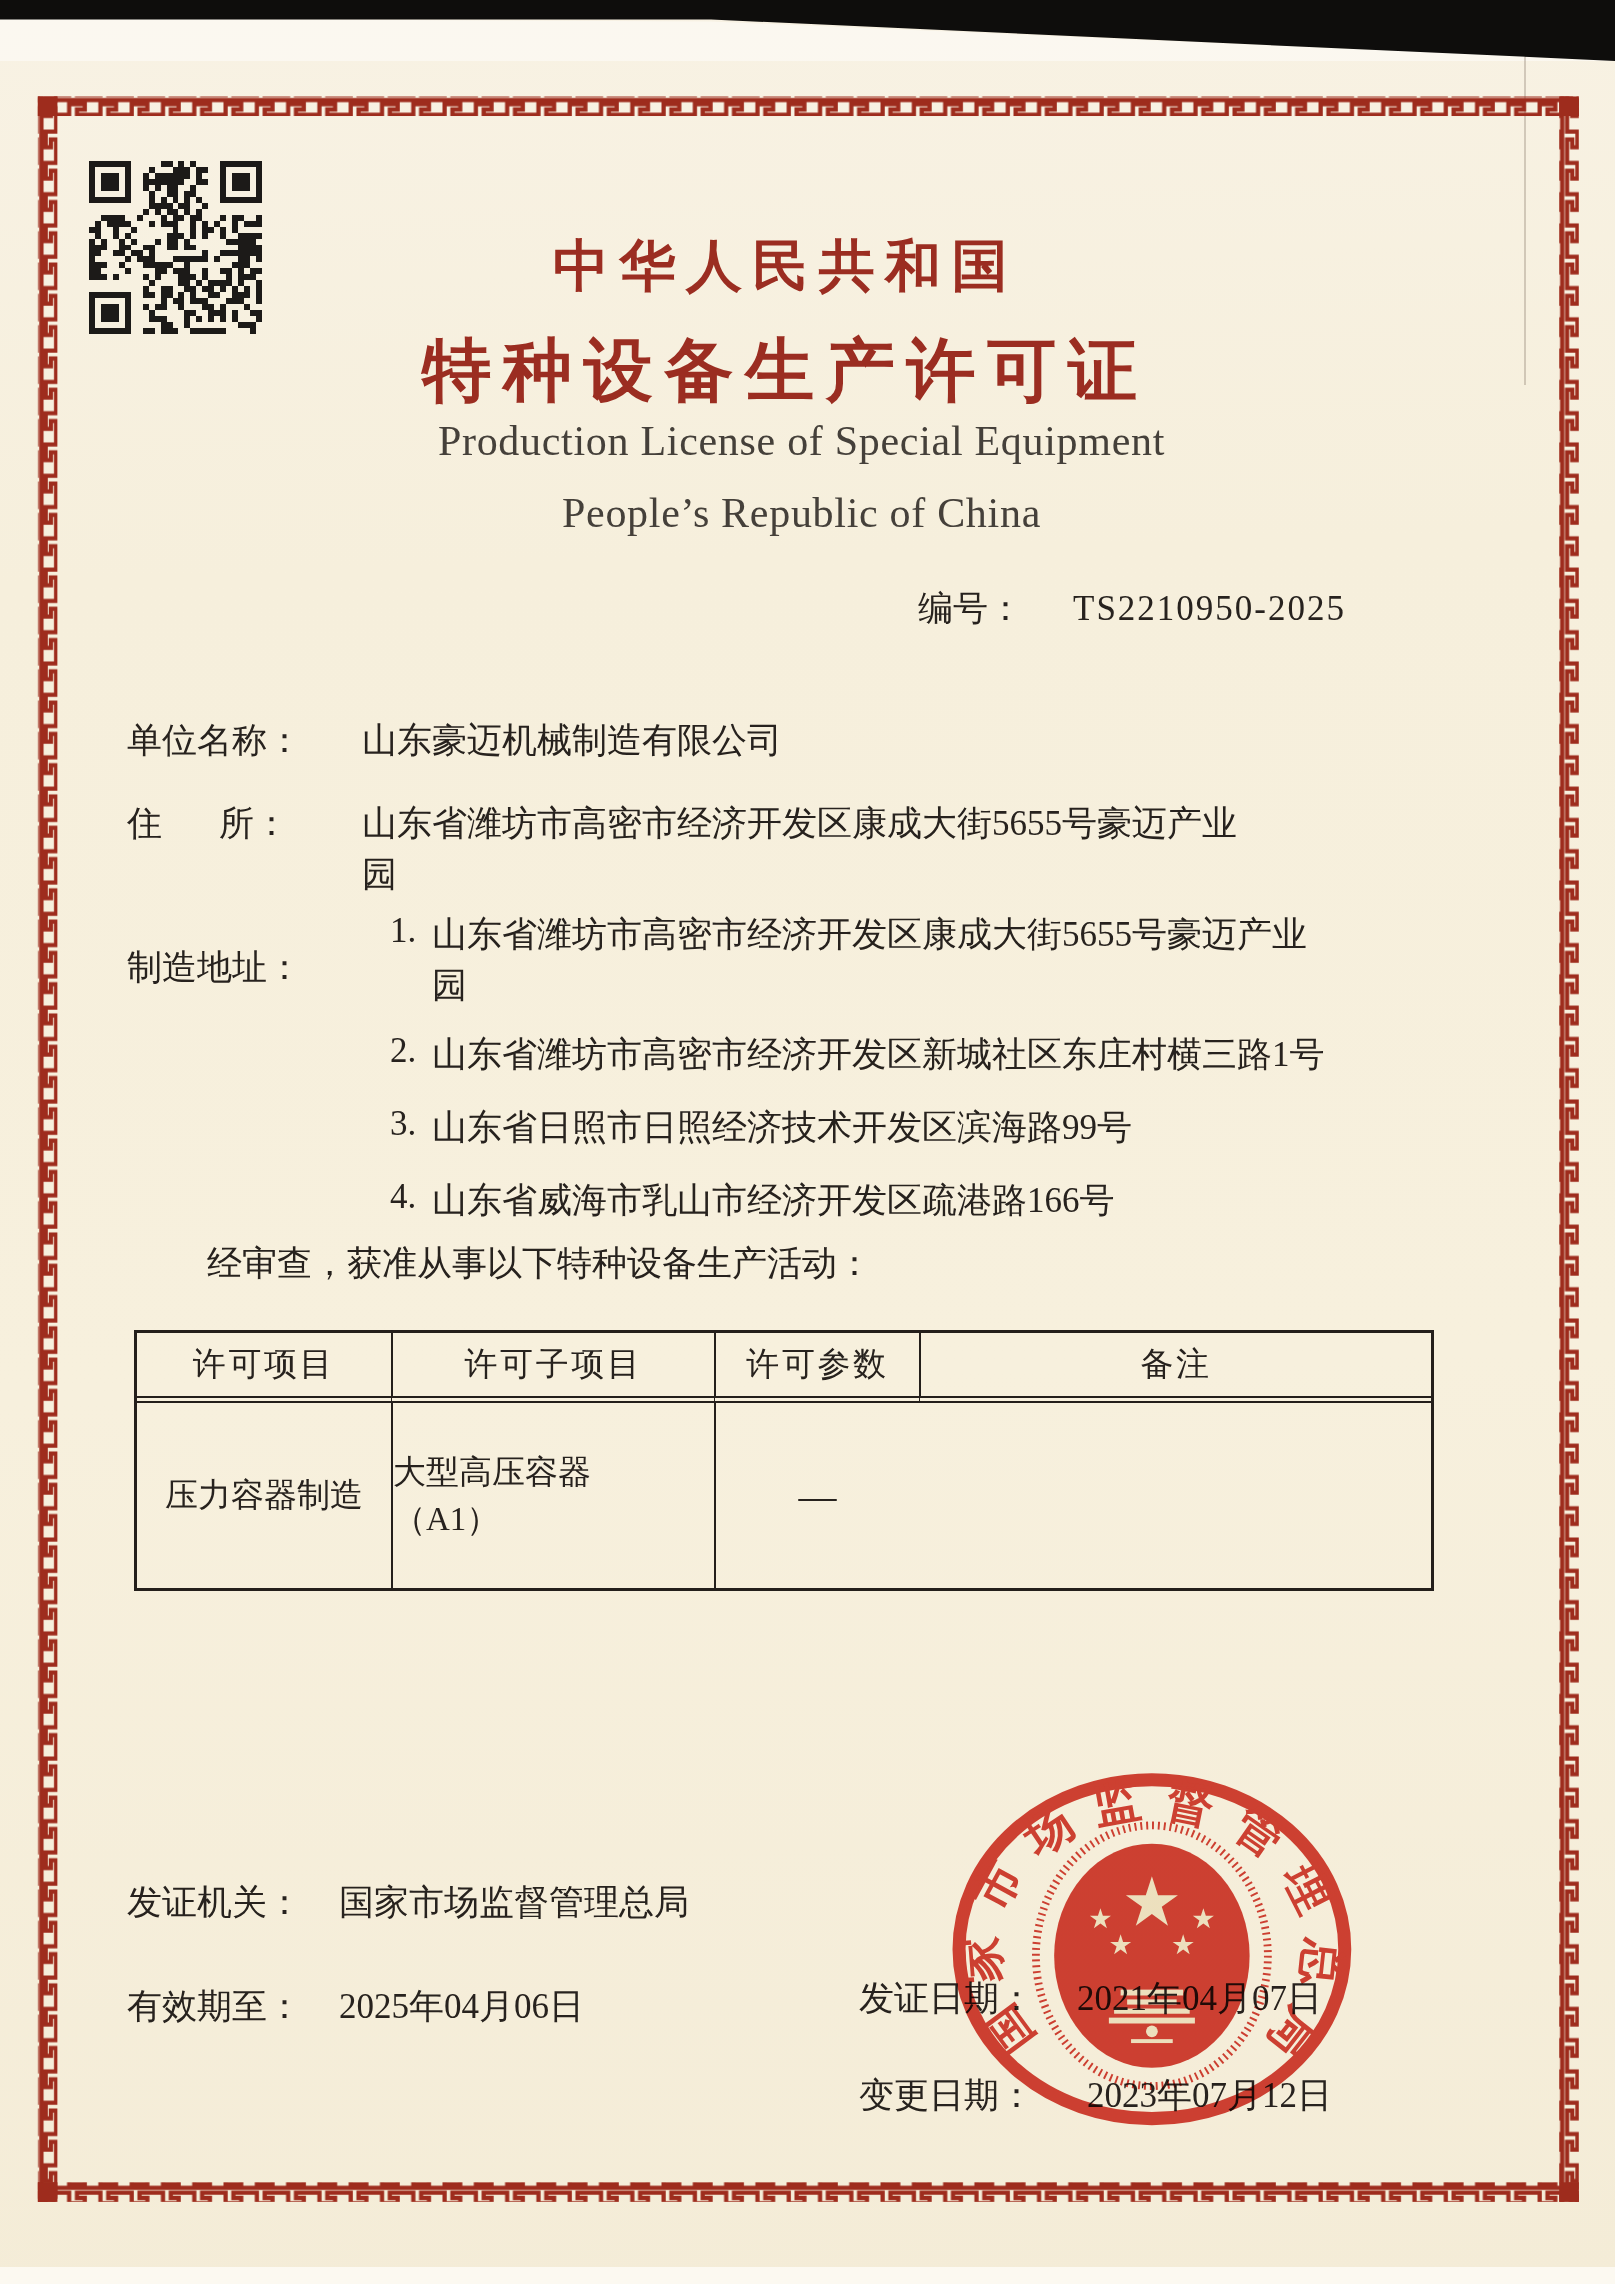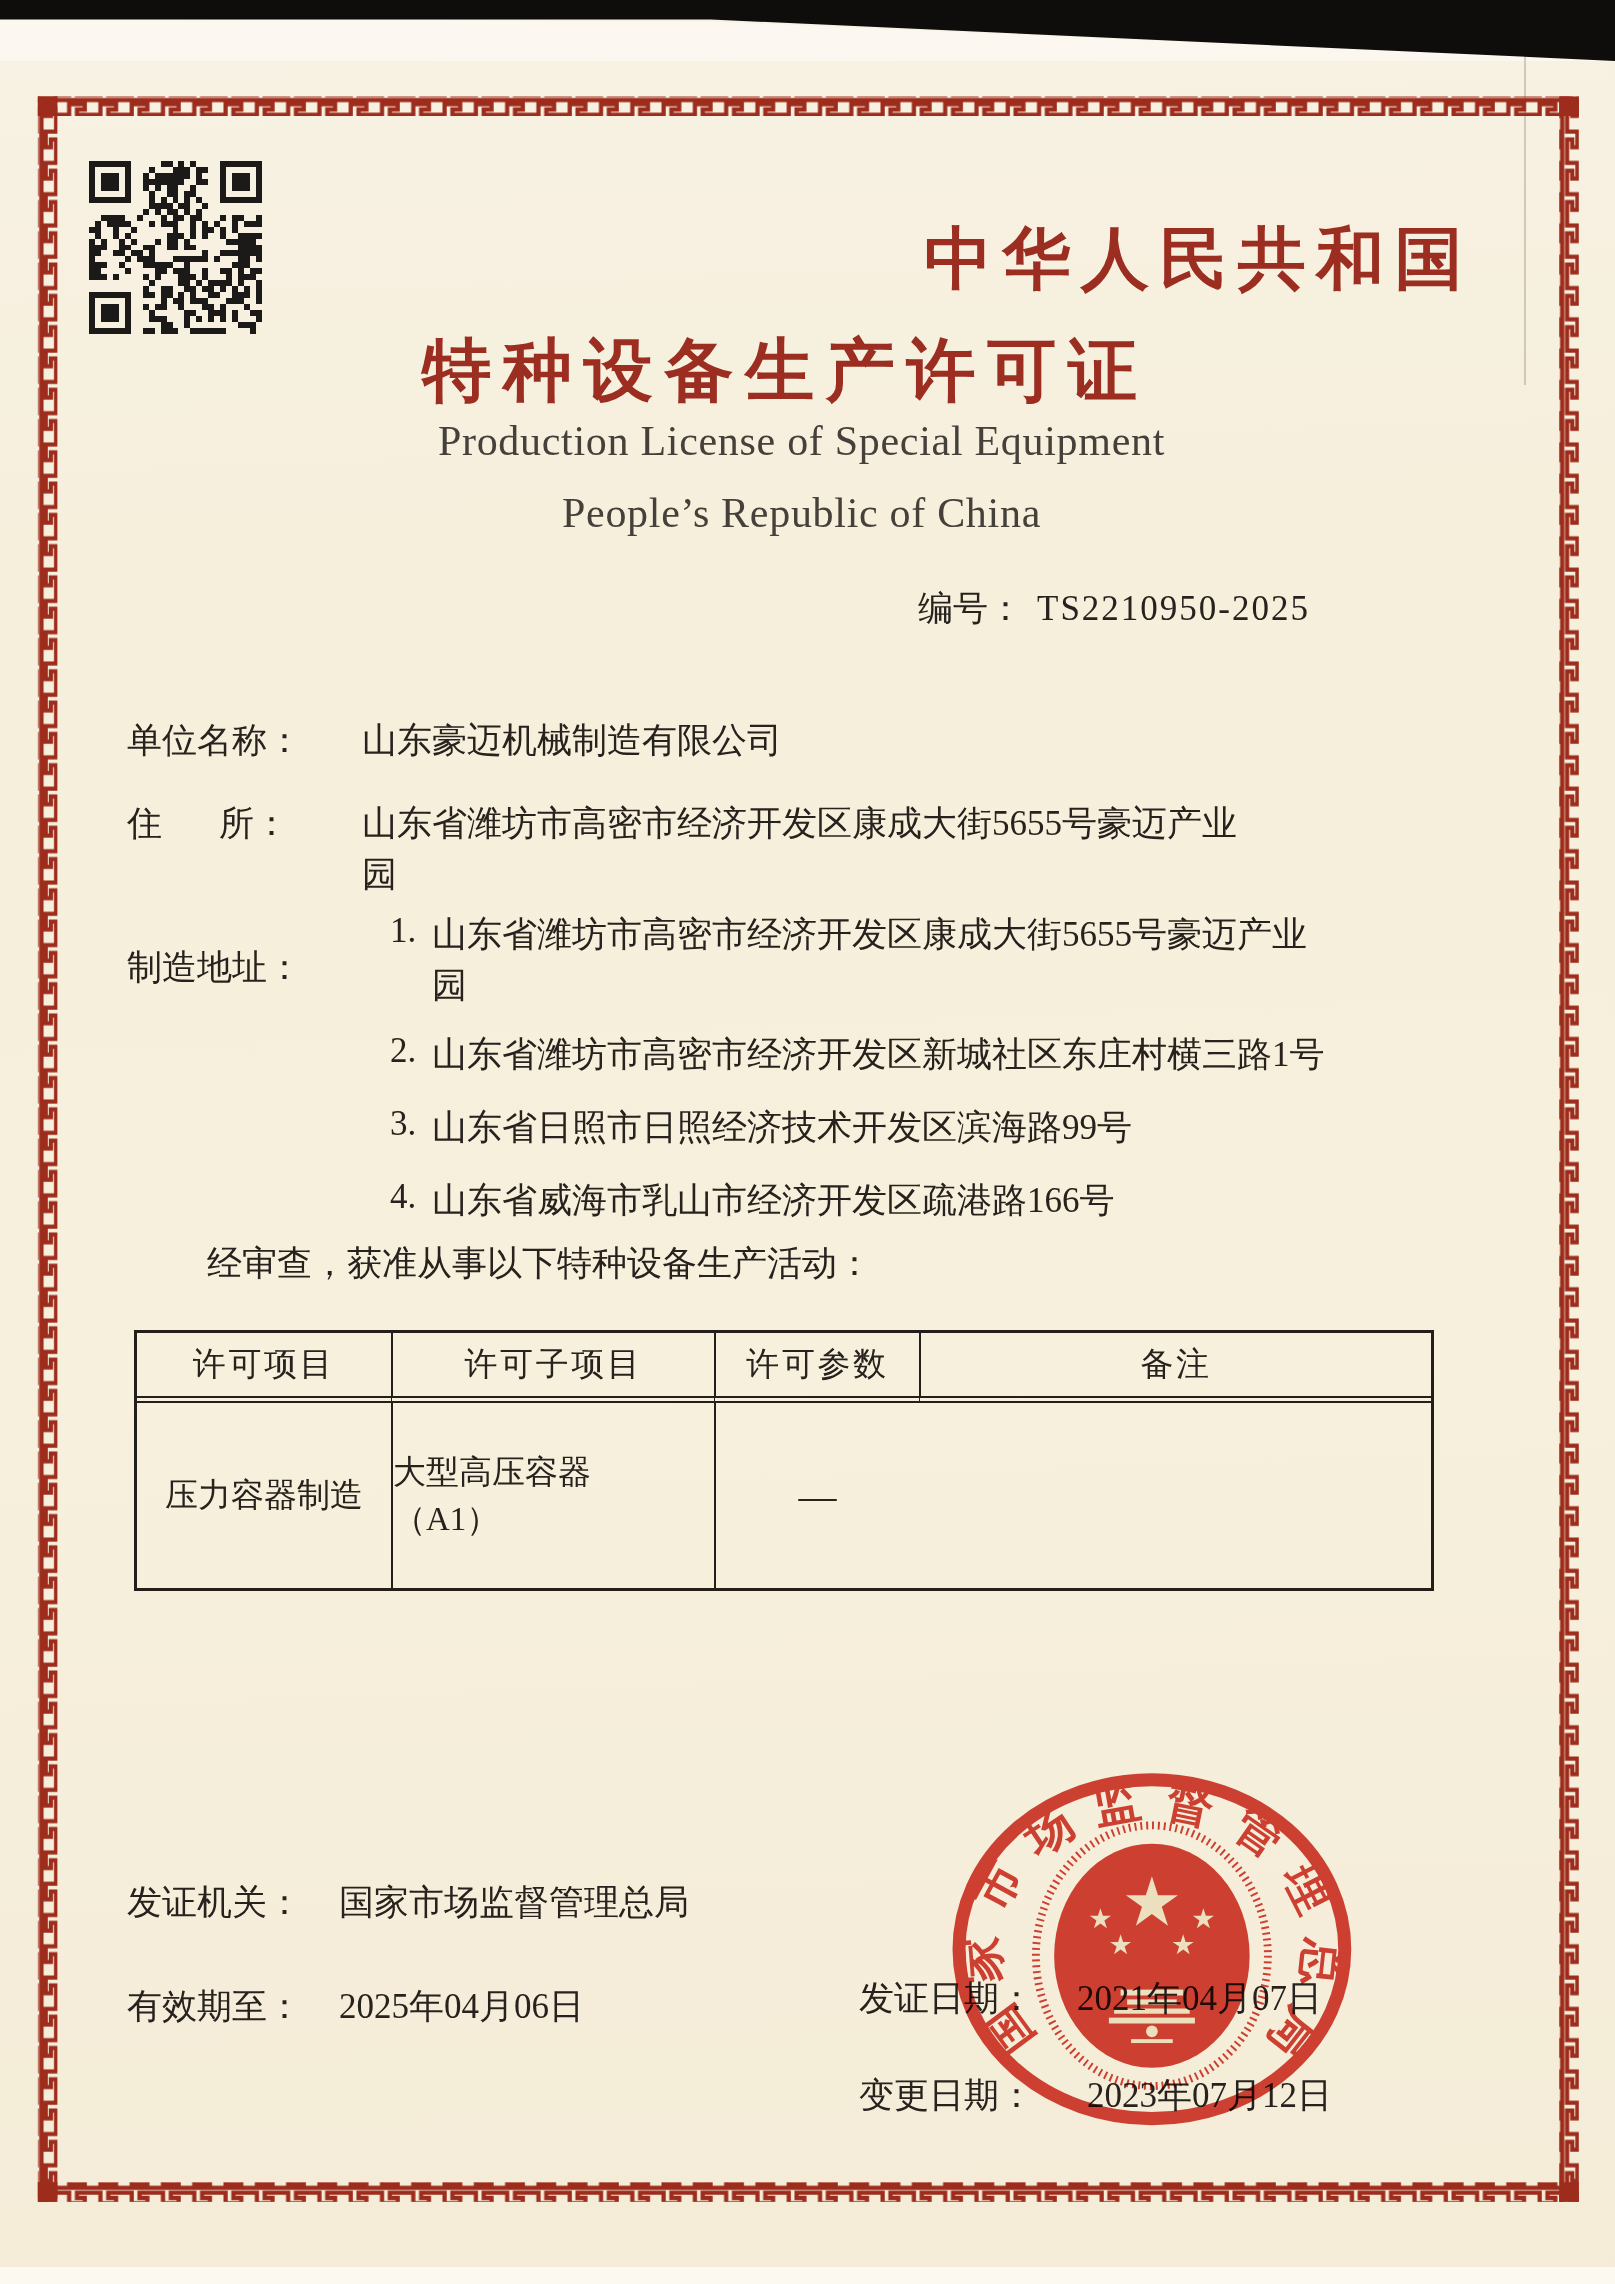--- a/index.html
+++ b/index.html
@@ -13,27 +13,27 @@
     clip-path:polygon(0 0,100% 0,100% 100%,44% 32%,0 32%);z-index:9;}
   .scan-band{position:absolute;top:18px;left:0;width:100%;height:43px;background:rgba(255,255,255,.45);
     clip-path:polygon(0 0,44% 8%,100% 98%,100% 100%,0 100%);z-index:1;}
   .paper-edge{position:absolute;left:1524px;top:46px;width:2px;height:339px;background:rgba(110,95,80,.28);z-index:2;}
   .scan-bottom{position:absolute;bottom:0;left:0;width:100%;height:17px;background:#fcf9f1;z-index:9;}
 
   .frame{position:absolute;left:0;top:0;z-index:3;}
 
   .abs{position:absolute;z-index:4;}
   .title-wrap{left:98px;top:0;width:1375px;text-align:center;}
-  .t1{position:absolute;left:0;top:214px;width:100%;font-size:68px;font-weight:bold;color:#9b2d21;letter-spacing:10.4px;text-align:right;}
+  .t1{position:absolute;left:0;top:229px;width:100%;font-size:56px;font-weight:bold;color:#9b2d21;letter-spacing:10.4px;}
   .t2{position:absolute;left:0;top:325px;width:100%;font-size:69px;font-weight:bold;color:#9b2d21;letter-spacing:11.7px;}
   .en{position:absolute;left:16px;width:100%;font-size:42px;color:#45403a;letter-spacing:0.7px;}
   .en1{top:417px;}
   .en2{top:489px;}
   .code{left:918px;top:585px;font-size:35px;}
-  .code .v{margin-left:14px;letter-spacing:2px;}
+  .code .v{margin-left:50px;letter-spacing:2px;}
 
   .lbl{position:absolute;font-size:35px;white-space:nowrap;}
   .val{position:absolute;font-size:35px;white-space:nowrap;}
   .addr-lbl{display:flex;justify-content:space-between;width:162px;}
 
   .num{position:absolute;font-size:35px;}
 
   .lic-table{position:absolute;left:134px;top:1330px;width:1294px;z-index:4;
     display:grid;grid-template-columns:254px 323px 205px 512px;grid-template-rows:70px 185px;
     border:3.9px solid #241f1b;background:transparent;}

